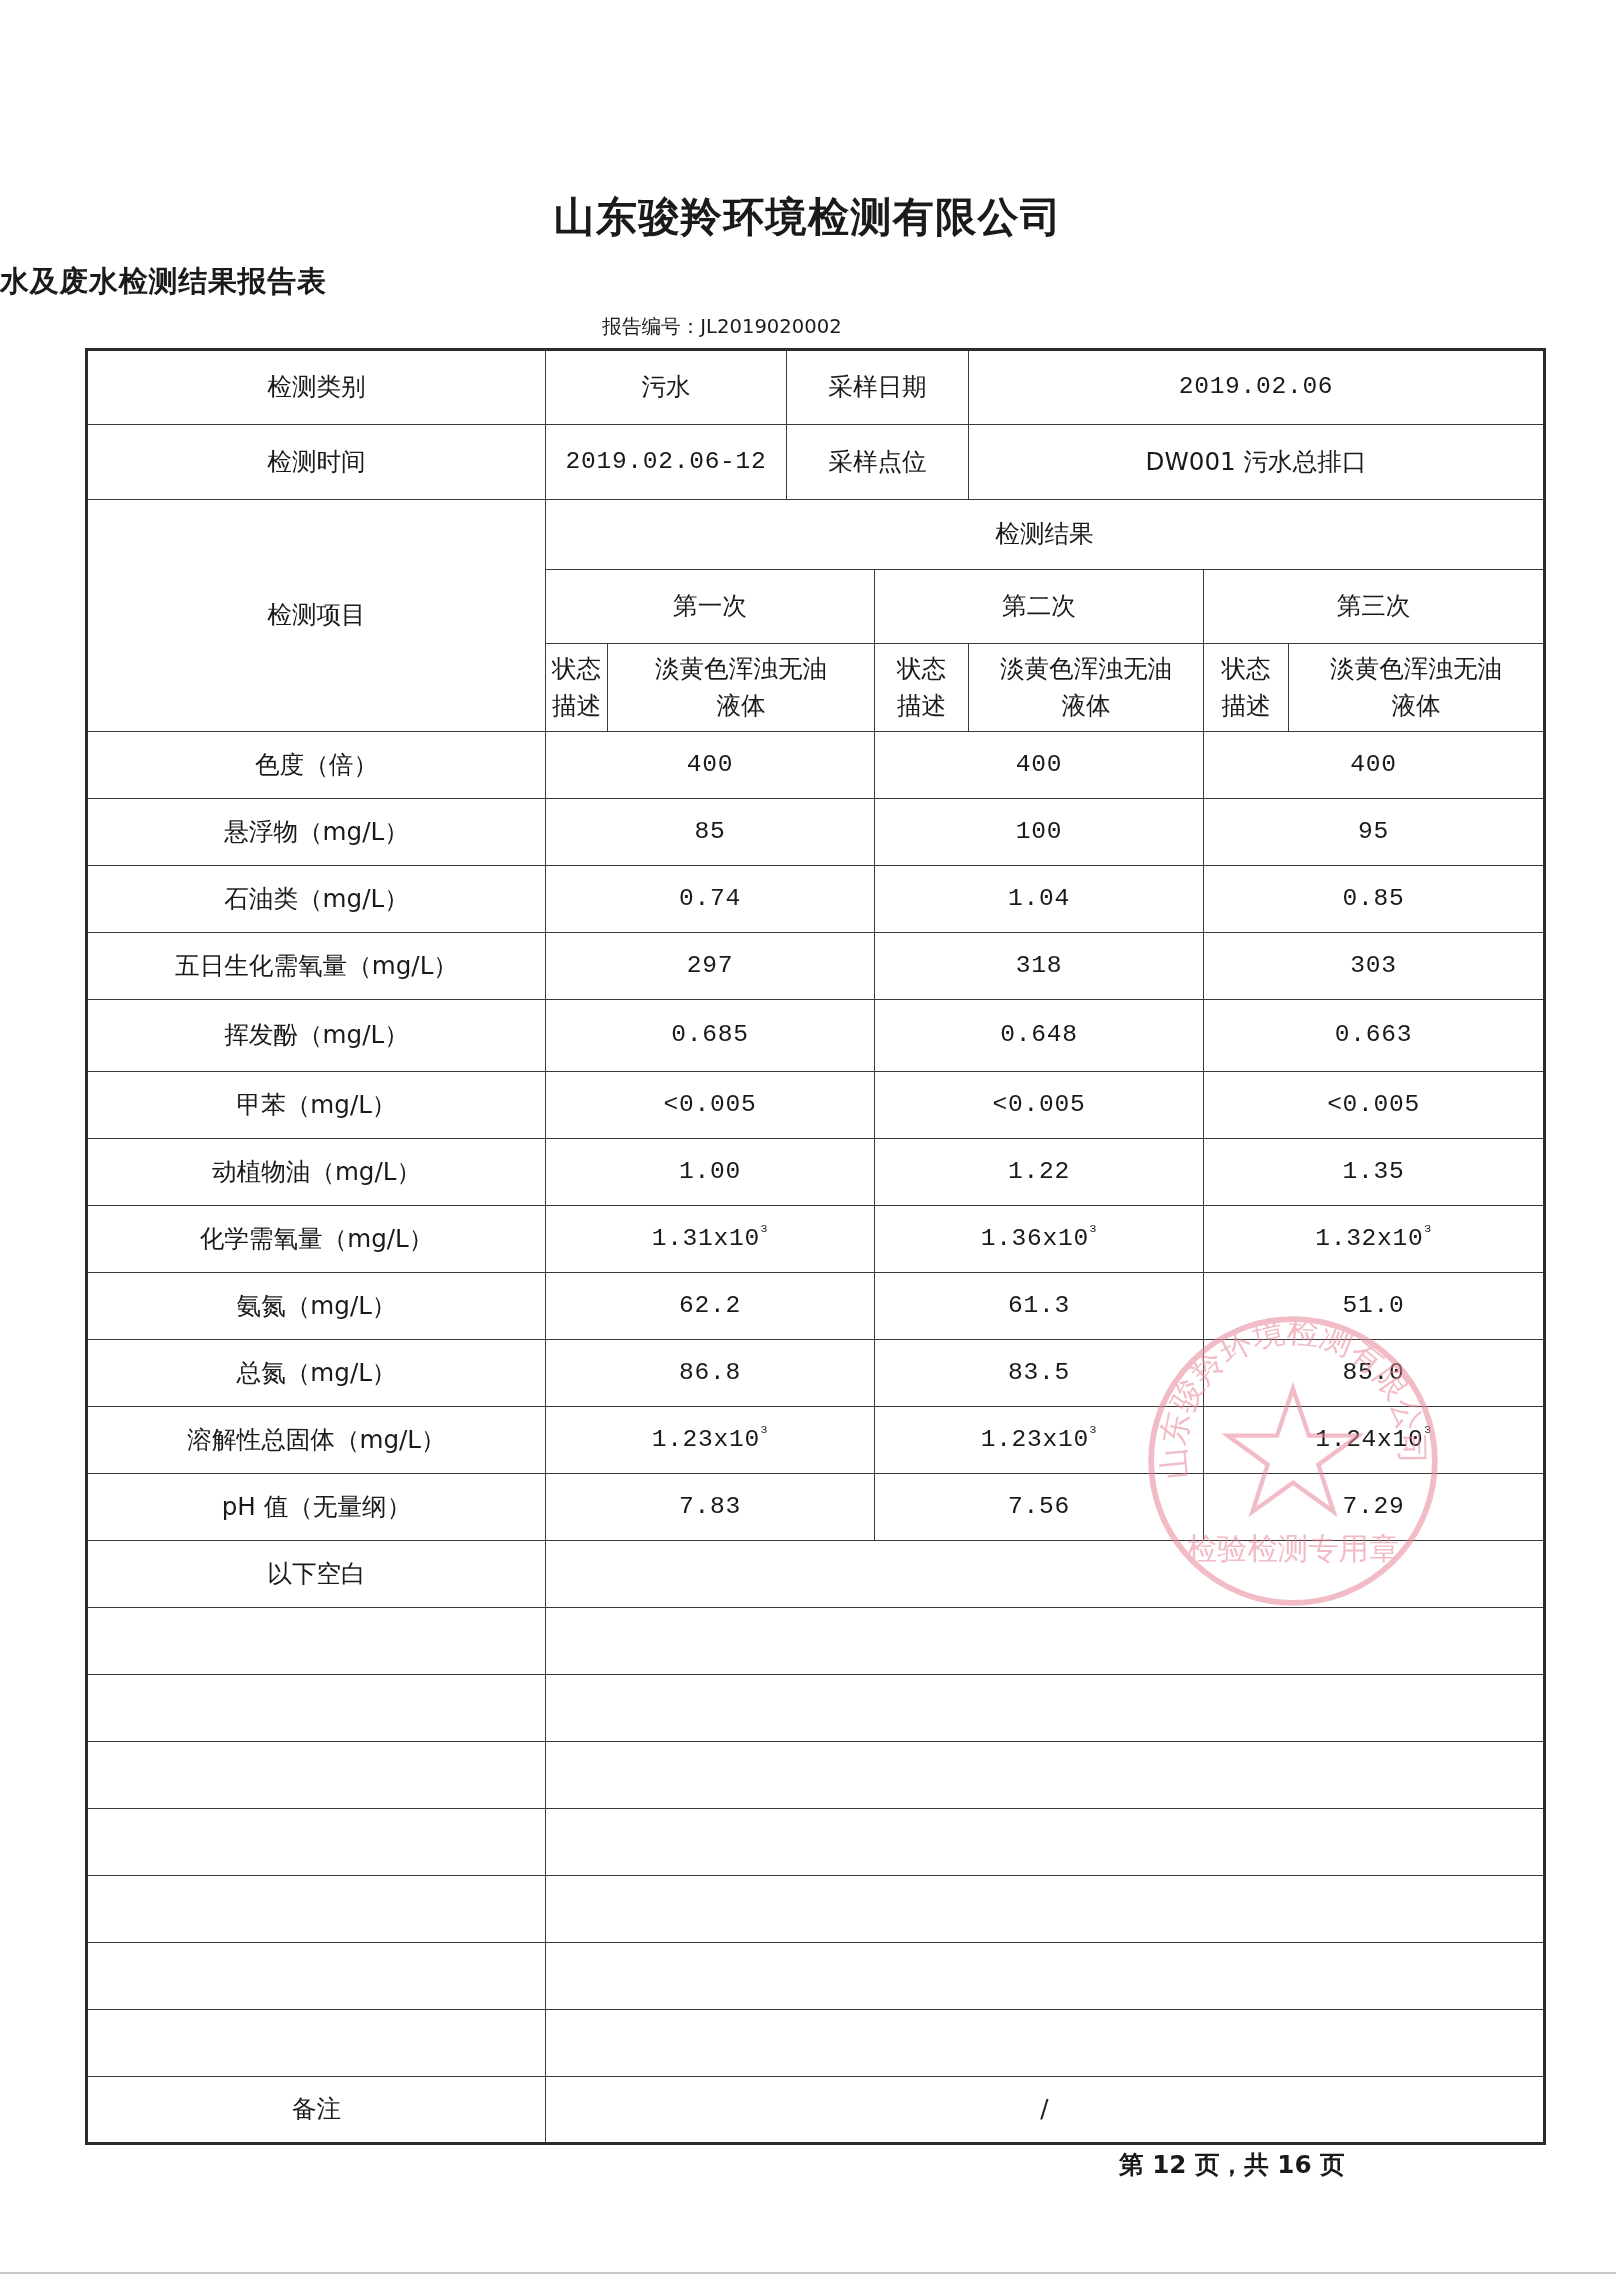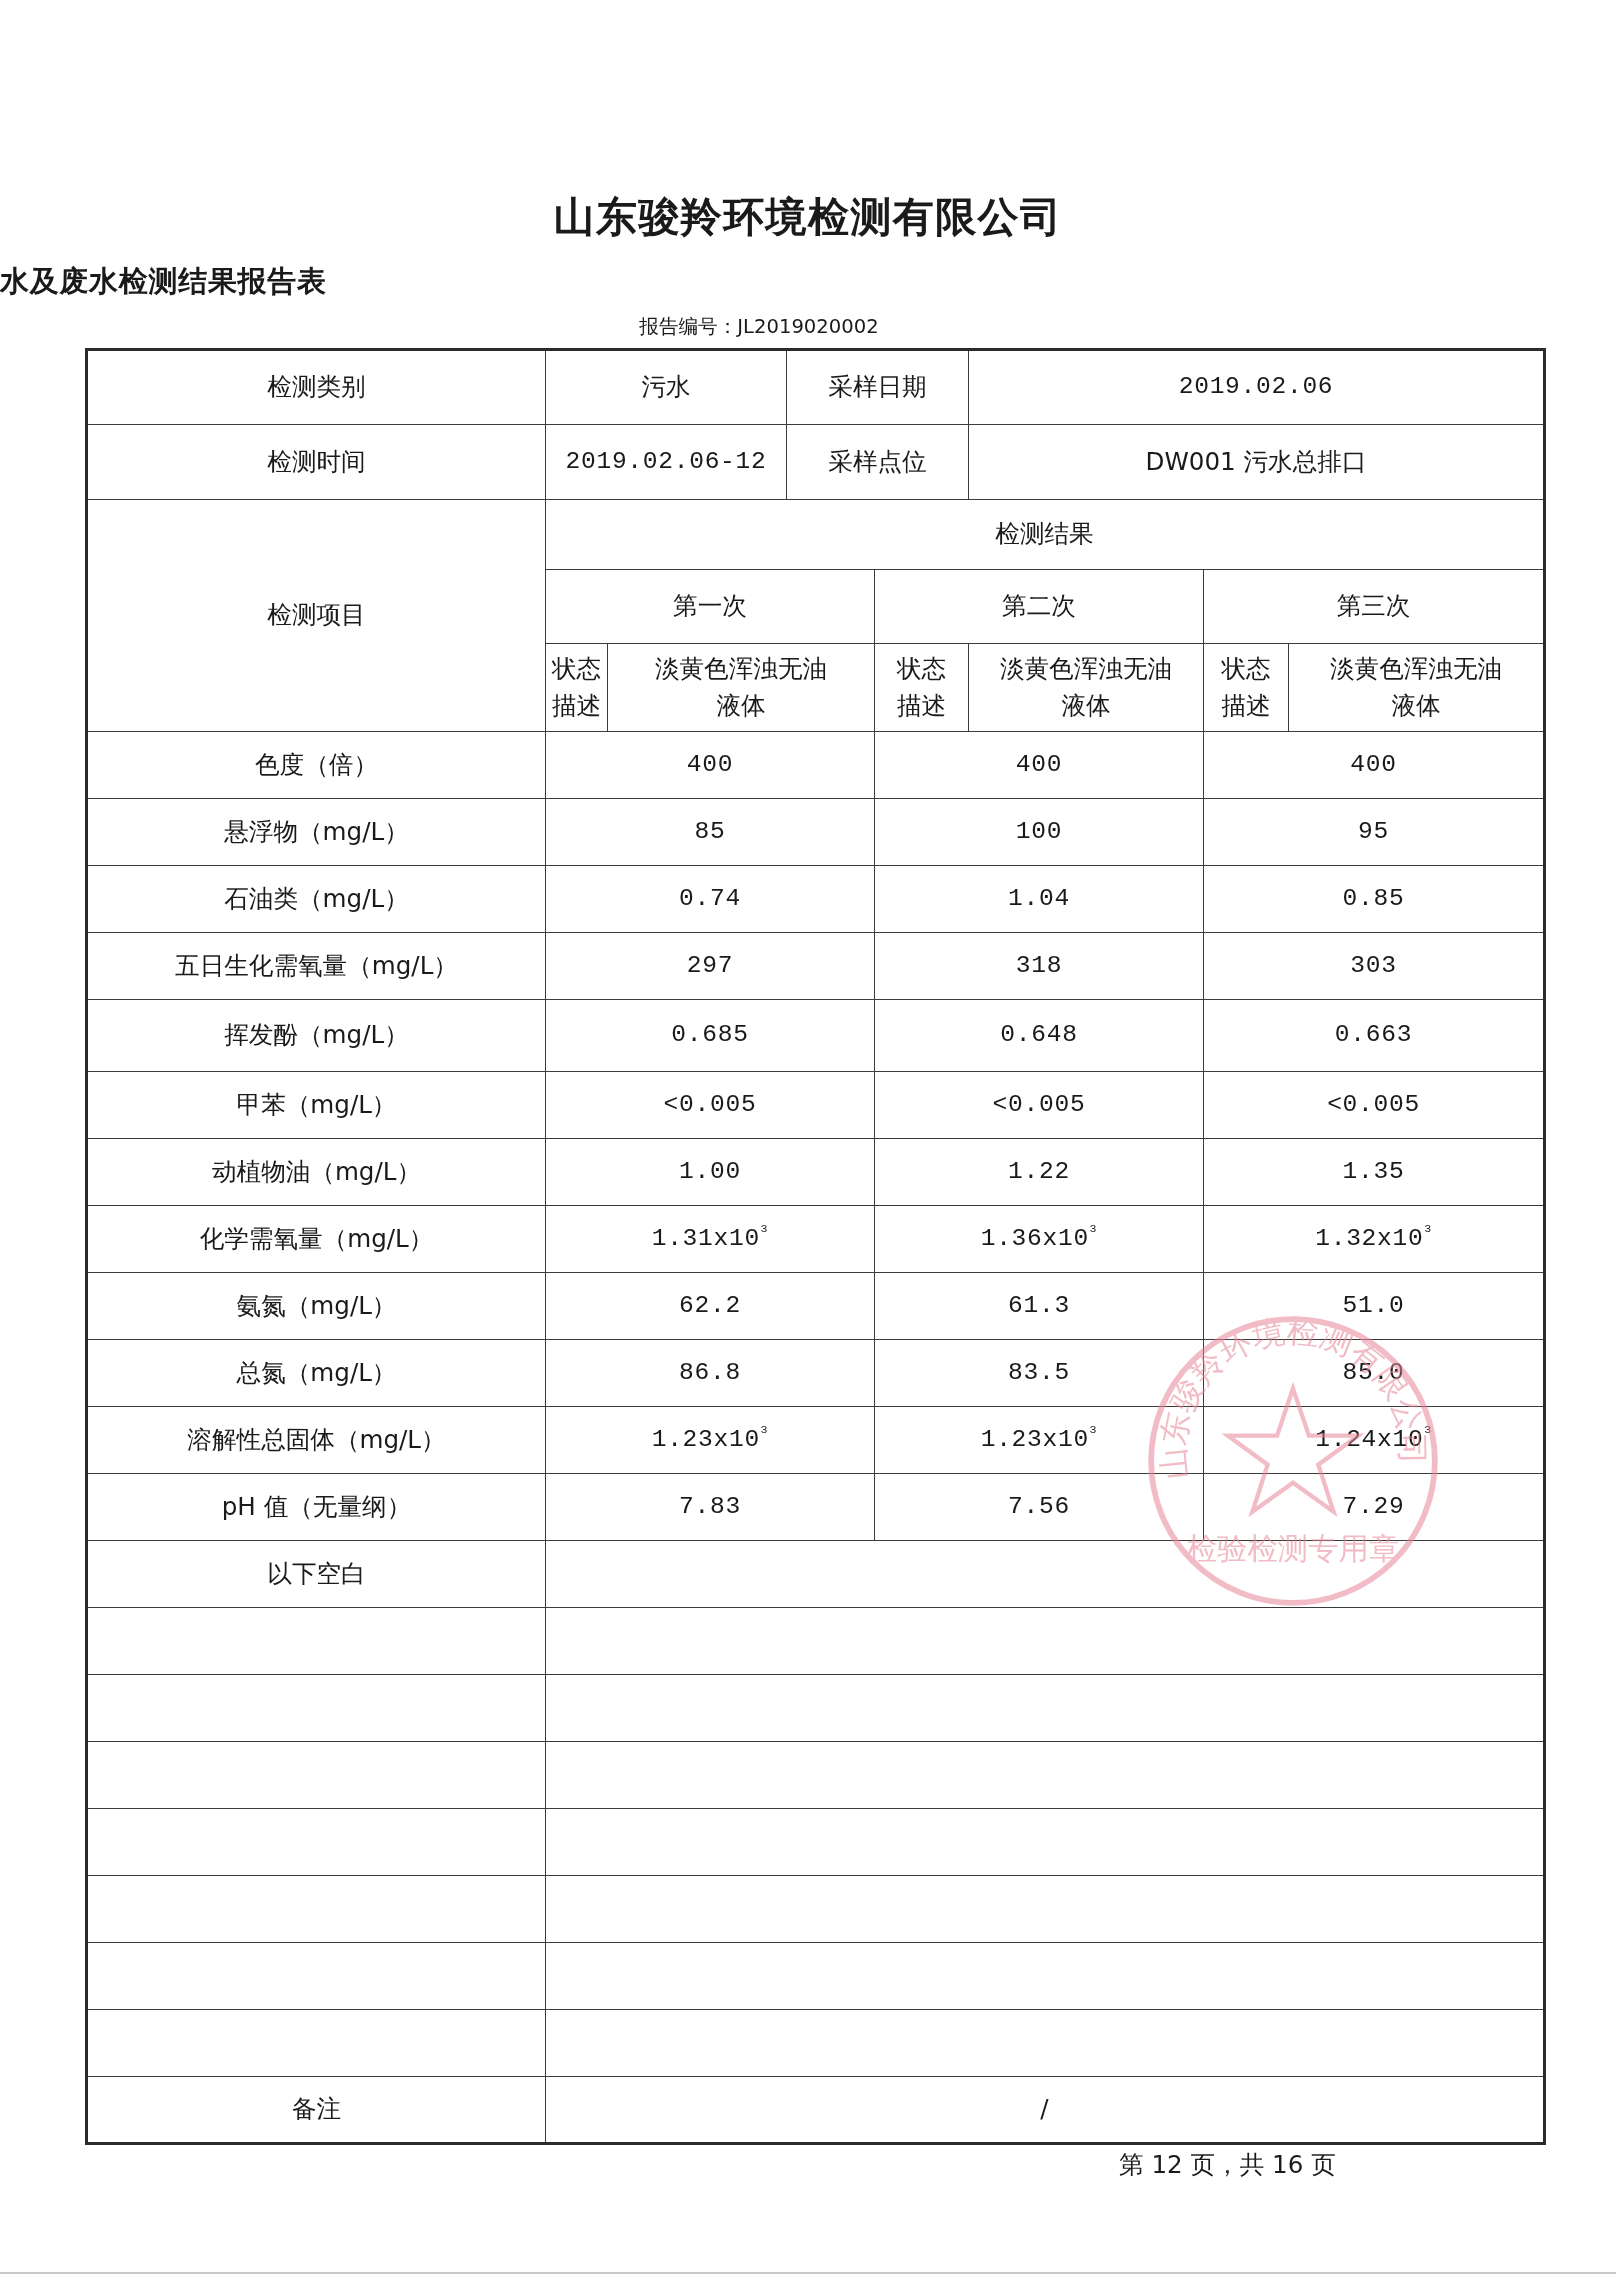--- a/index.html
+++ b/index.html
@@ -11,37 +11,36 @@
     position: absolute; left: 0; width: 1616px; top: 190px; text-align: center;
     font-size: 41px; font-weight: bold; letter-spacing: 1.4px;
   }
   .subtitle {
     position: absolute; left: 0; width: 1616px; top: 262px; text-align: left;
     font-size: 29px; font-weight: bold; letter-spacing: 0.7px;
   }
   .report-no {
     position: absolute; left: 0; width: 1444px; top: 313px; text-align: center;
     font-size: 19.6px;
-    margin-left: 37px;
   }
   table.report {
     position: absolute; left: 85px; top: 348px; width: 1460px;
     border-collapse: collapse; table-layout: fixed;
     border: 3.6px solid #2b2b2b;
   }
   table.report td {
     border: 1.4px solid #3a3a3a; text-align: center; vertical-align: middle;
     font-size: 24.6px; padding: 0; line-height: 1.5;
   }
   .mono { font-family: Liberation Mono, monospace; letter-spacing: 0.7px; }
   .small2 { font-size: 24.6px; line-height: 42px; margin-left: 48px; }
   td.note-val { text-align: left; padding-left: 16px; }
   sup { font-size: 11.6px; vertical-align: 13px; margin-left: 0.7px; }
   .footer {
-    position: absolute; left: 1119px; top: 2148px; font-size: 24.6px; font-weight: normal;
+    position: absolute; left: 1119px; top: 2148px; font-size: 24.6px; font-weight: bold;
   }
   .bottom-rule {
     position: absolute; left: 0; top: 2272px; width: 1616px; height: 2.2px; background: #c8c8c8;
   }
   .stamp {
     position: absolute; left: 1141px; top: 1309px; width: 304px; height: 304px;
     pointer-events: none; opacity: 0.55;
   }
 </style>
 </head>

